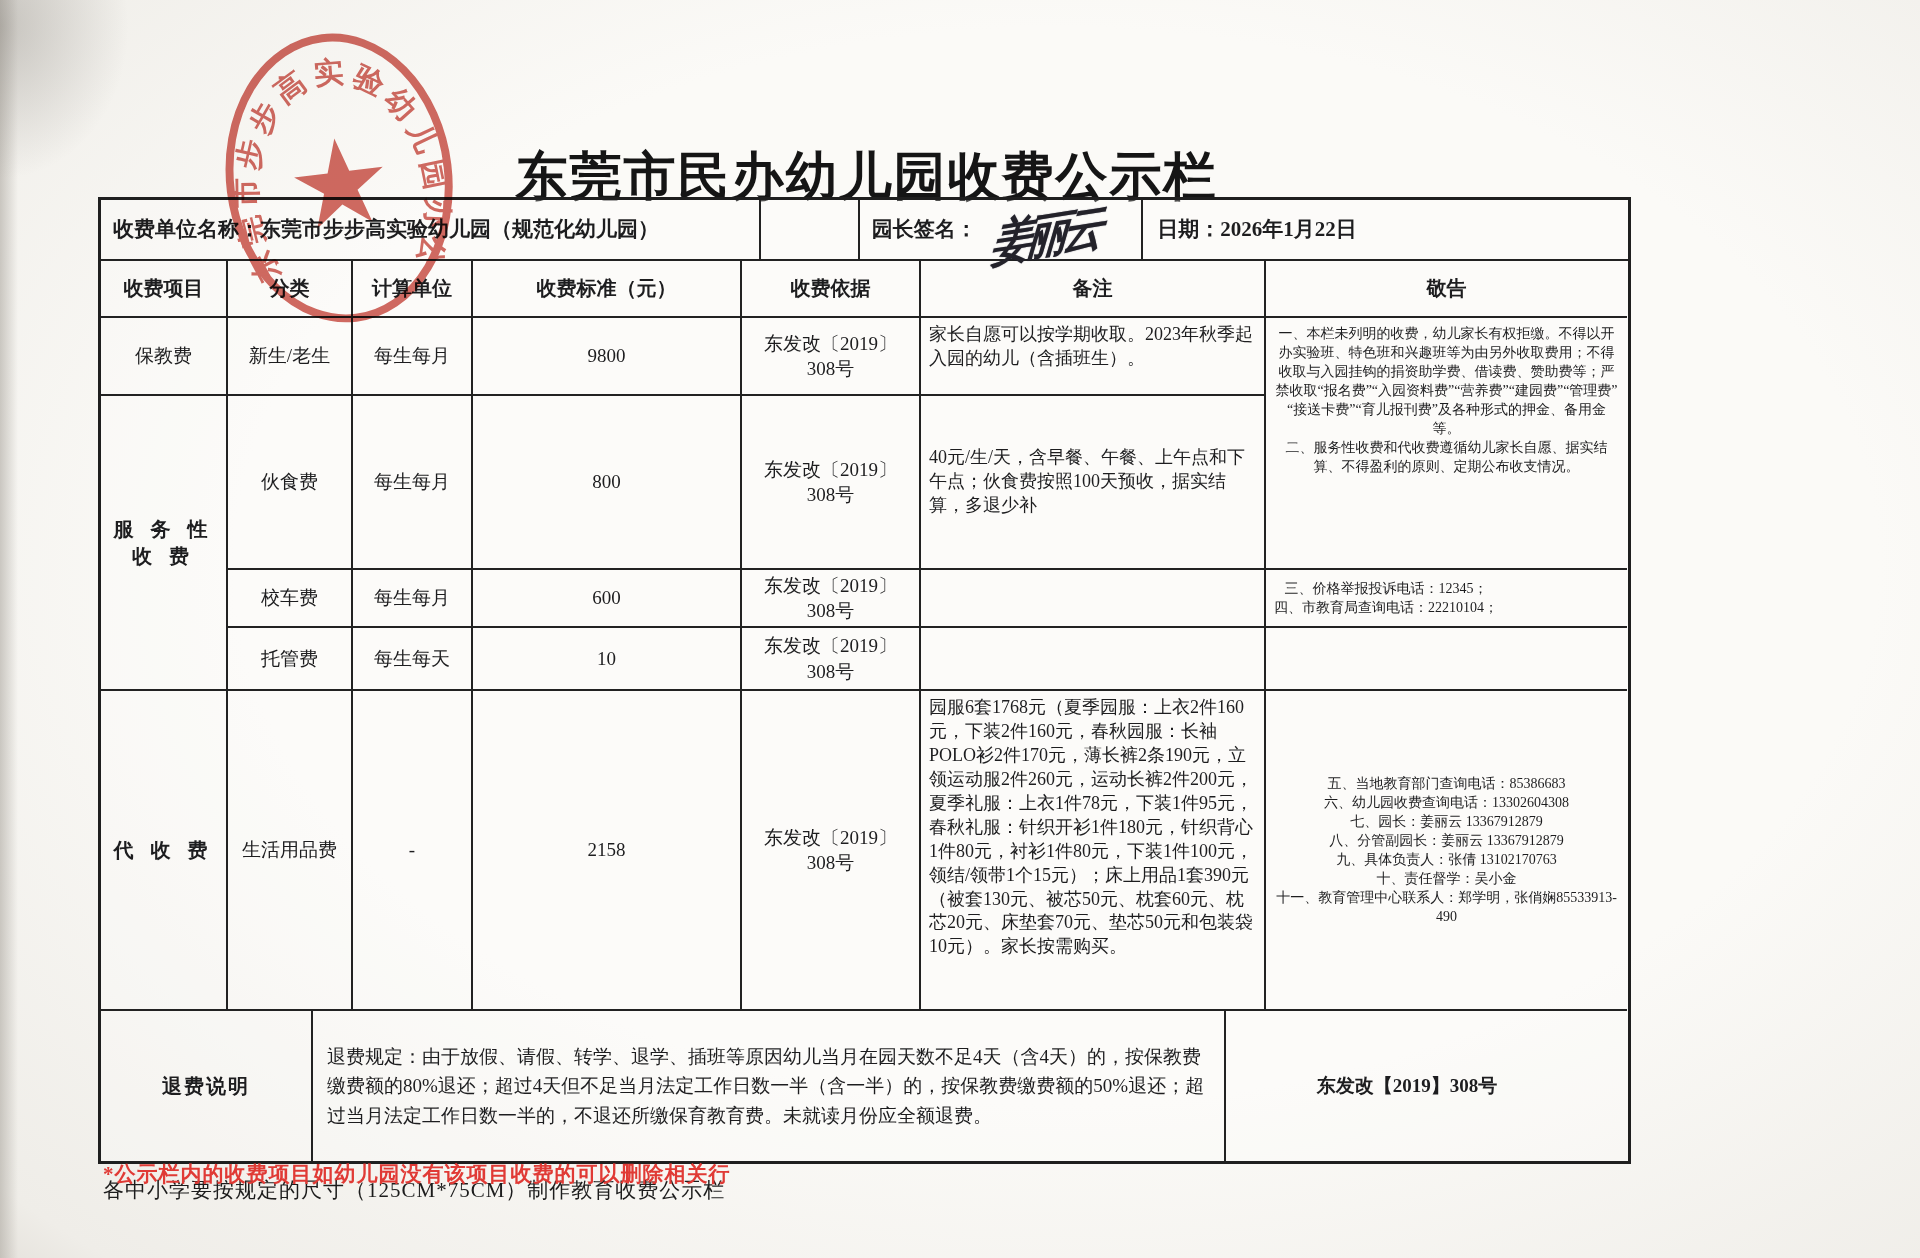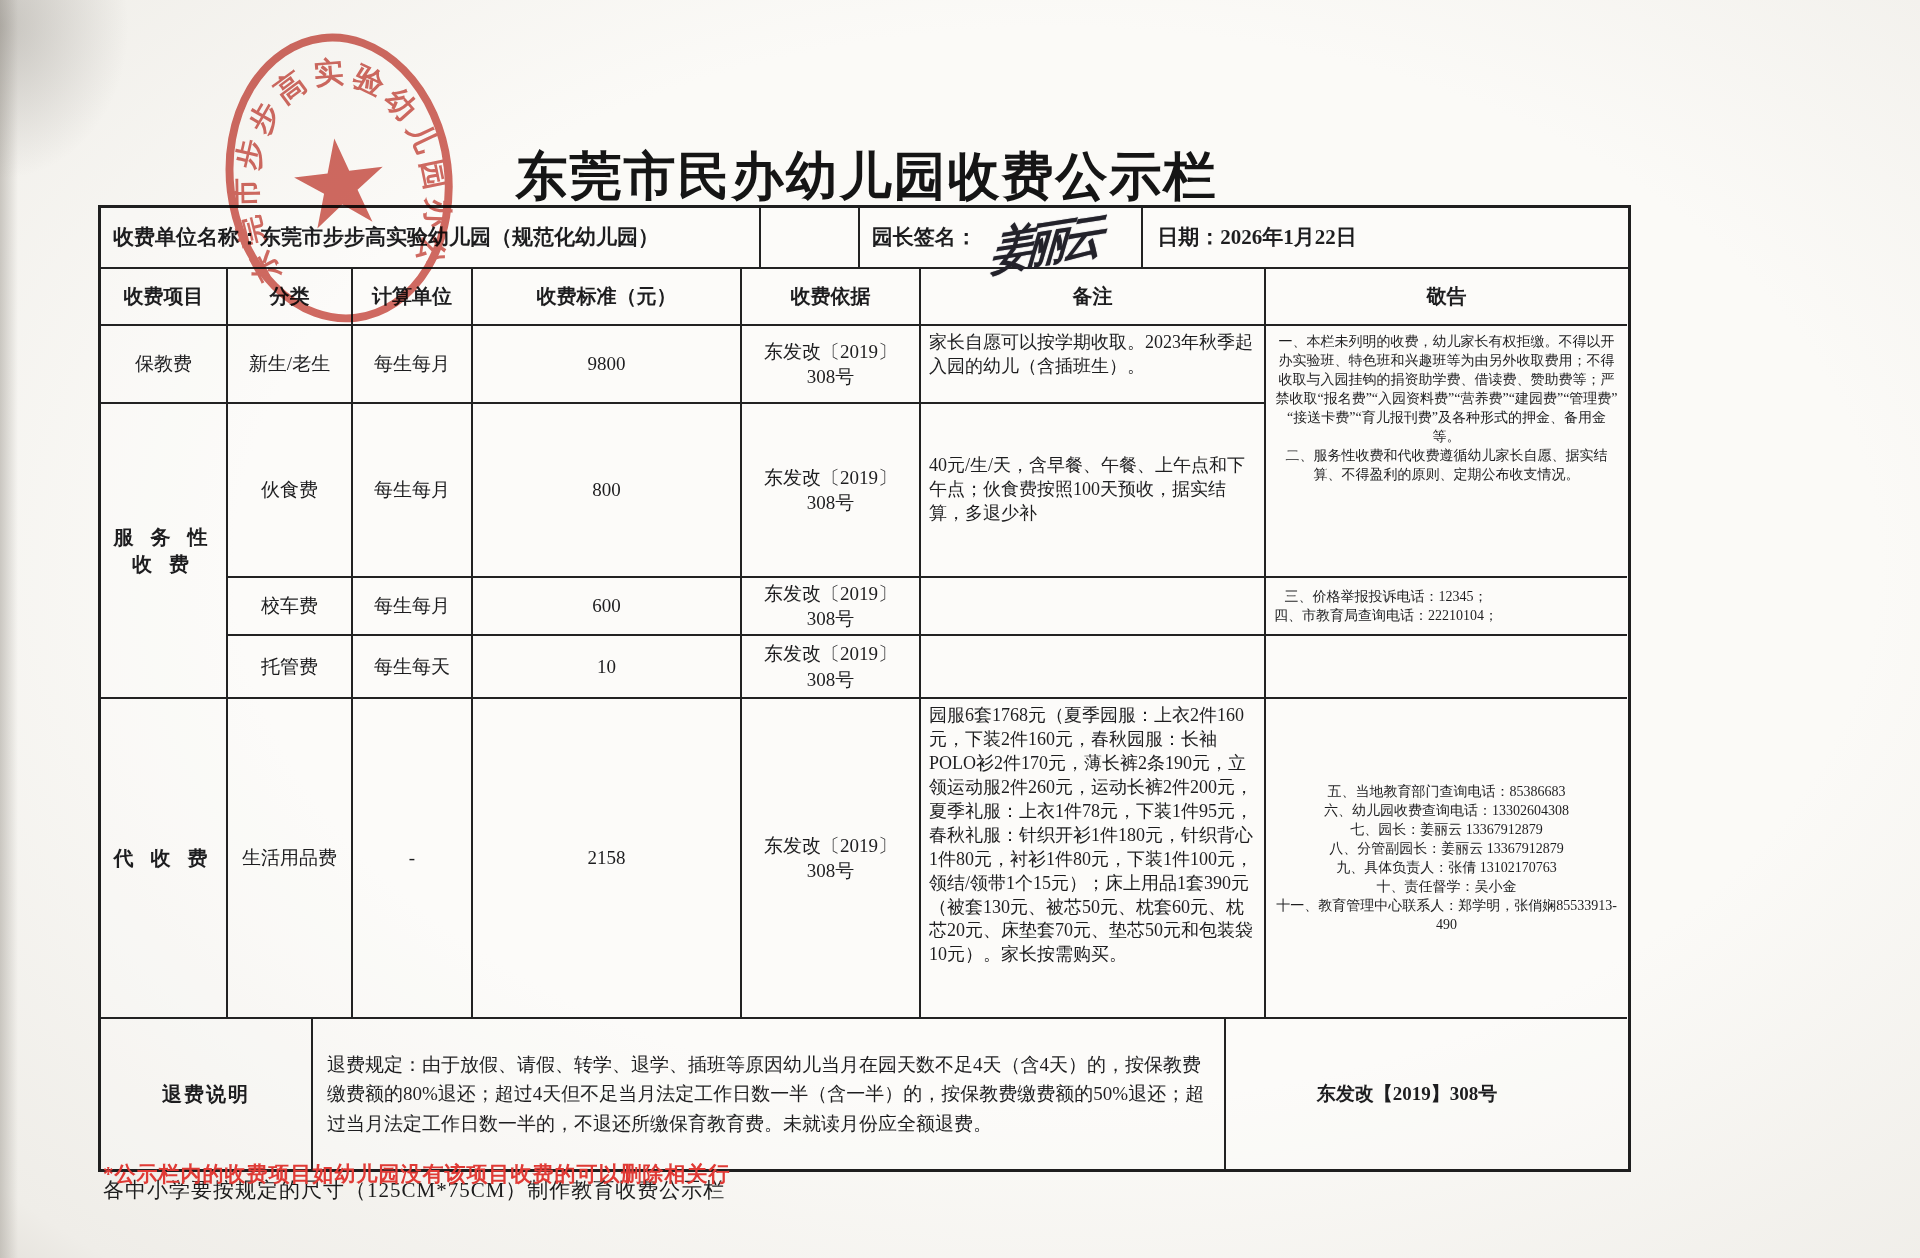--- a/index.html
+++ b/index.html
@@ -23,21 +23,21 @@
   }
 
   .doc-title {
     position:absolute; left:100px; top:142px; width:1533px;
     text-align:center; font-size:52px; font-weight:700;
     font-family:"Liberation Sans","DejaVu Sans",sans-serif;
     letter-spacing:2px; color:#151515;
   }
 
   .tbl {
-    position:absolute; left:98px; top:205px; width:1533px;
+    position:absolute; left:98px; top:197px; width:1533px;
     border:3px solid #1f1f1f; background:rgba(255,255,255,.25);
   }
   .row { display:flex; }
   .cell, .gc {
     border-right:2px solid #222; border-bottom:2px solid #222;
     display:flex; align-items:center; justify-content:center;
     font-size:19px; line-height:1.32; padding:4px 8px; text-align:center;
   }
   .nr { border-right:none !important; }
 

